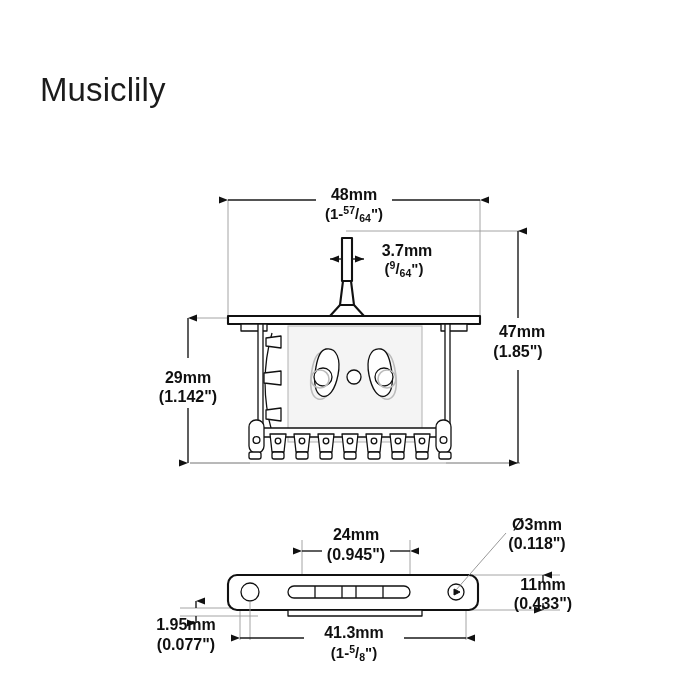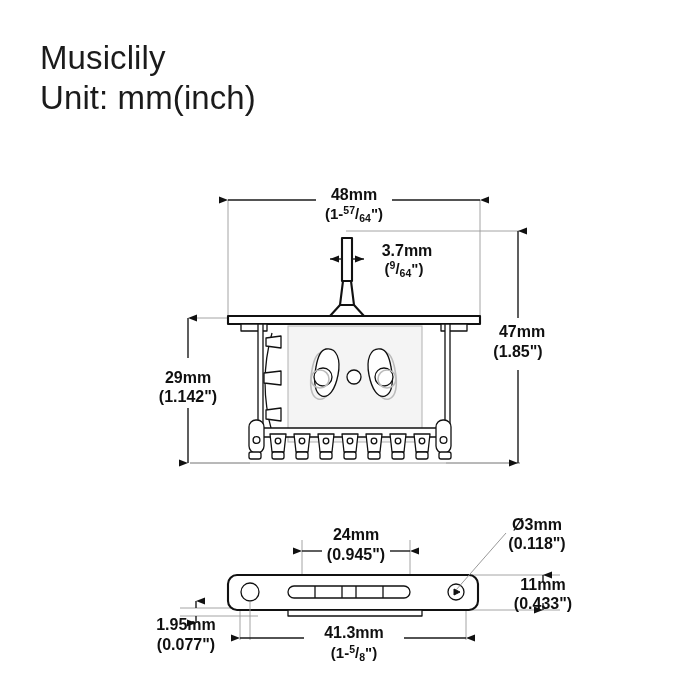--- a/index.html
+++ b/index.html
@@ -26,20 +26,21 @@
     left: 40px;
     top: 38px;
     line-height: 1.22;
   }
   .brand-line {
     font-size: 33px;
     font-weight: 400;
     letter-spacing: 0.1px;
     color: #1b1b1b;
     white-space: nowrap;
+    margin-top: 32px;
   }
   svg#drawing {
     position: absolute;
     left: 0;
     top: 0;
     width: 700px;
     height: 700px;
     display: block;
   }
   text {
@@ -107,21 +108,20 @@
     fill: none;
   }
 </style>
 </head>
 <body>
 
 <div id="stage">
 
   <div class="brand-block">
     <div class="brand-line">Musiclily</div>
-    <div class="brand-line">Unit: mm(inch)</div>
   </div>
 
   <svg id="drawing" viewBox="0 0 700 700">
 
     <defs>
       <marker id="arrL" markerWidth="10" markerHeight="8" refX="9" refY="4" orient="auto" markerUnits="userSpaceOnUse">
         <path d="M9,4 L0,0.6 L0,7.4 Z" fill="#111111"></path>
       </marker>
       <marker id="arrR" markerWidth="10" markerHeight="8" refX="1" refY="4" orient="auto" markerUnits="userSpaceOnUse">
         <path d="M1,4 L10,0.6 L10,7.4 Z" fill="#111111"></path>

